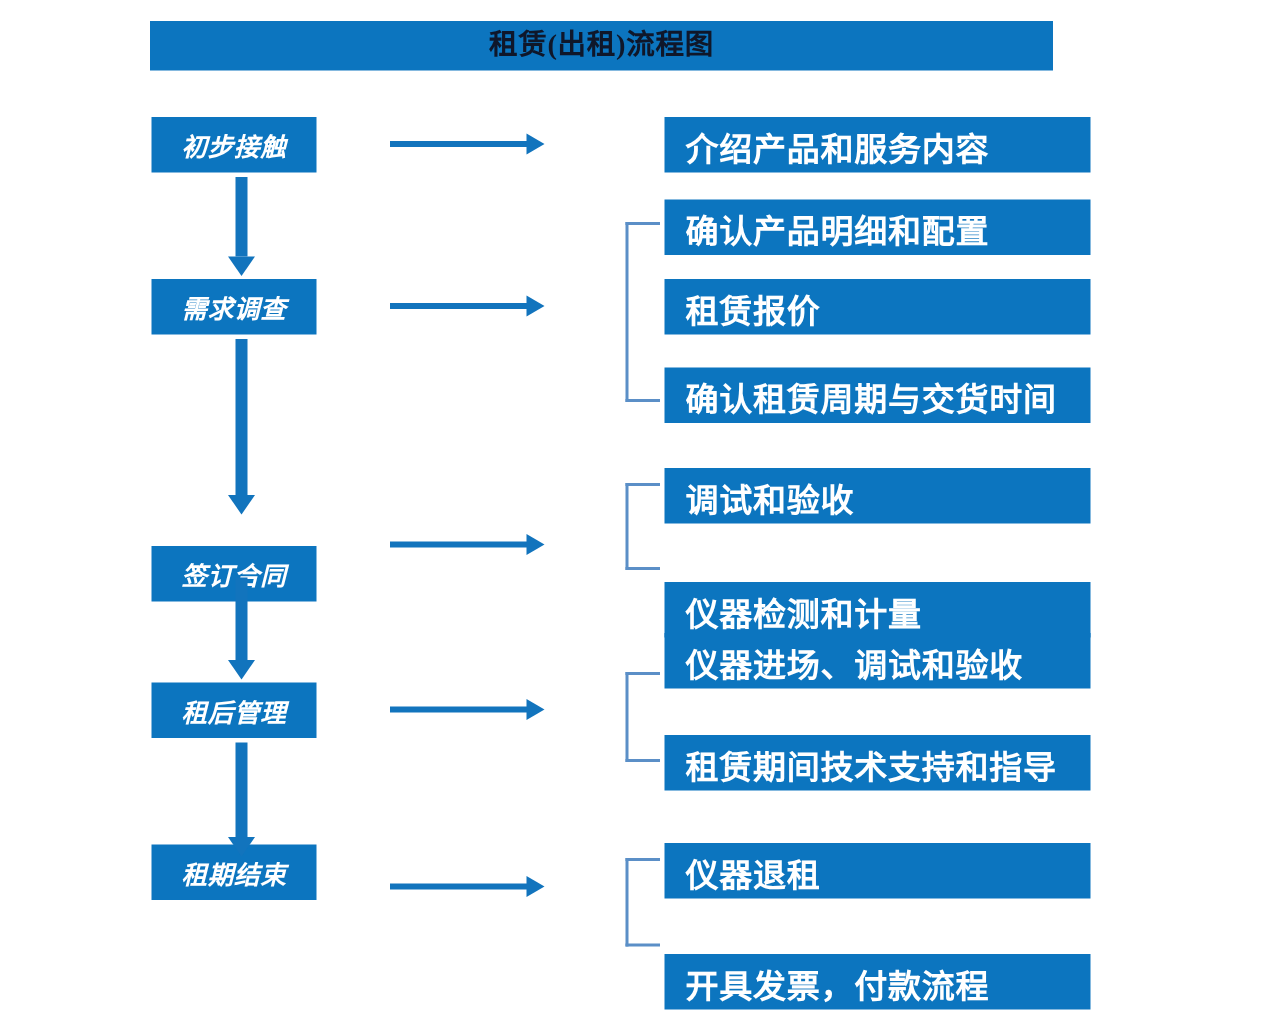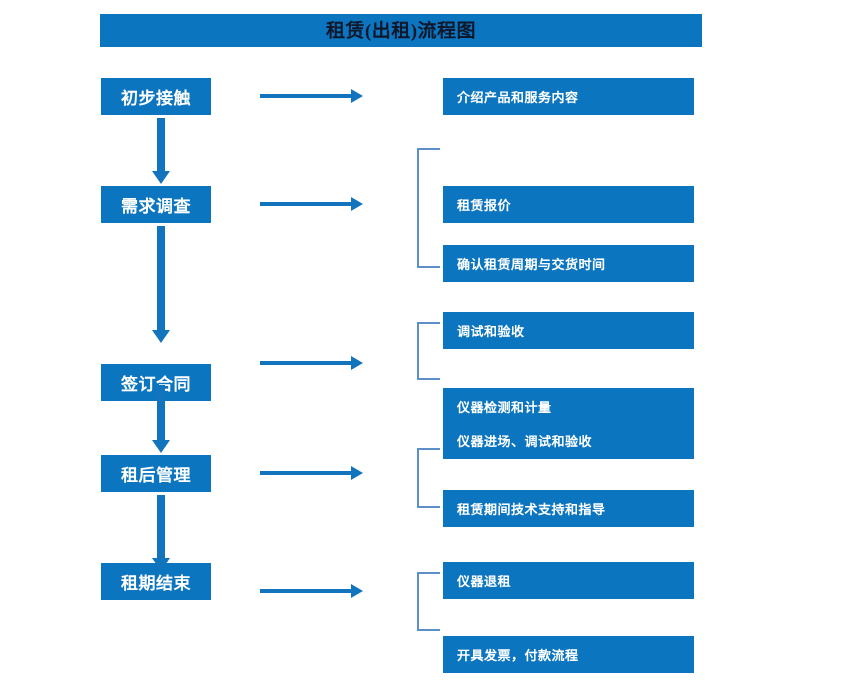--- a/index.html
+++ b/index.html
@@ -46,29 +46,30 @@
     display: flex;
     align-items: center;
   }
   .node-left {
     left: 101px;
     width: 110px;
     height: 37px;
     justify-content: center;
     font-size: 17px;
     letter-spacing: 0.5px;
+    font-style: italic;
   }
   .node-right {
     left: 443px;
-    width: 251px;
+    width: 284px;
     height: 37px;
     justify-content: flex-start;
     padding-left: 14px;
     box-sizing: border-box;
-    font-size: 13px;
+    font-size: 22px;
     letter-spacing: 0.5px;
   }
 
   
   .h-arrow {
     position: absolute;
     left: 260px;
     width: 103px;
     height: 14px;
   }
@@ -191,20 +192,21 @@
   <div class="bracket" style="top:148px; height:120px;"></div>
 
   <div class="bracket" style="top:322px; height:58px;"></div>
 
   <div class="bracket" style="top:448px; height:60px;"></div>
 
   <div class="bracket" style="top:572px; height:59px;"></div>
 
   <div class="node node-right" style="top:78px;">介绍产品和服务内容</div>
 
+  <div class="node node-right" style="top:133px;">确认产品明细和配置</div>
 
   <div class="node node-right" style="top:186px;">租赁报价</div>
 
   <div class="node node-right" style="top:245px;">确认租赁周期与交货时间</div>
 
   <div class="node node-right" style="top:312px;">调试和验收</div>
 
   <div class="node node-right" style="top:362px;margin-top:26px;">仪器检测和计量</div>
 
   <div class="node node-right" style="top:422px;">仪器进场、调试和验收</div>

